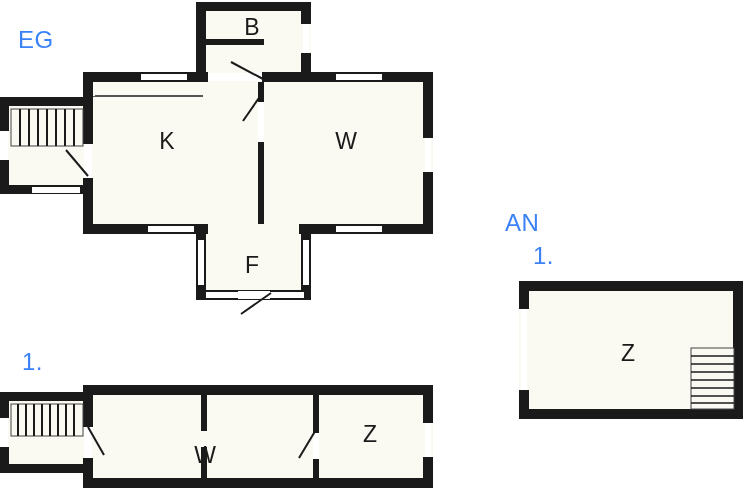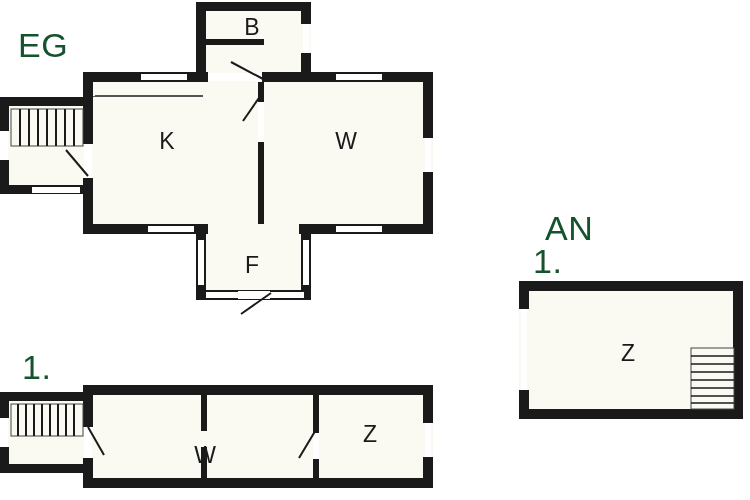--- a/index.html
+++ b/index.html
@@ -18,40 +18,40 @@
   #floorplan-canvas {
     position: absolute;
     left: 0;
     top: 0;
     width: 750px;
     height: 500px;
   }
   .plan-label {
     position: absolute;
     font-family: "Liberation Sans", sans-serif;
-    font-size: 34px;
+    font-size: 24px;
     font-weight: 400;
-    color: #14532d;
+    color: #3b82f6;
     letter-spacing: 0.5px;
     line-height: 1;
     white-space: nowrap;
   }
   .room-label {
     position: absolute;
     font-family: "Liberation Sans", sans-serif;
     font-size: 23px;
     font-weight: 400;
     color: #1a1a1a;
     line-height: 1;
     white-space: nowrap;
     transform: translate(-50%, -50%);
   }
   #label-eg      { left: 18px;  top: 28px; }
   #label-first   { left: 22px;  top: 350px; }
-  #label-an      { left: 545px; top: 211px; }
+  #label-an      { left: 505px; top: 211px; }
   #label-an-1    { left: 533px; top: 244px; }
 
   #room-label-b  { left: 252px; top: 27px; }
   #room-label-k  { left: 167px; top: 141px; }
   #room-label-w  { left: 346px; top: 141px; }
   #room-label-f  { left: 252px; top: 265px; }
   #room-label-1w { left: 205px; top: 455px; }
   #room-label-1z { left: 370px; top: 434px; }
   #room-label-anz{ left: 628px; top: 353px; }
 </style>

